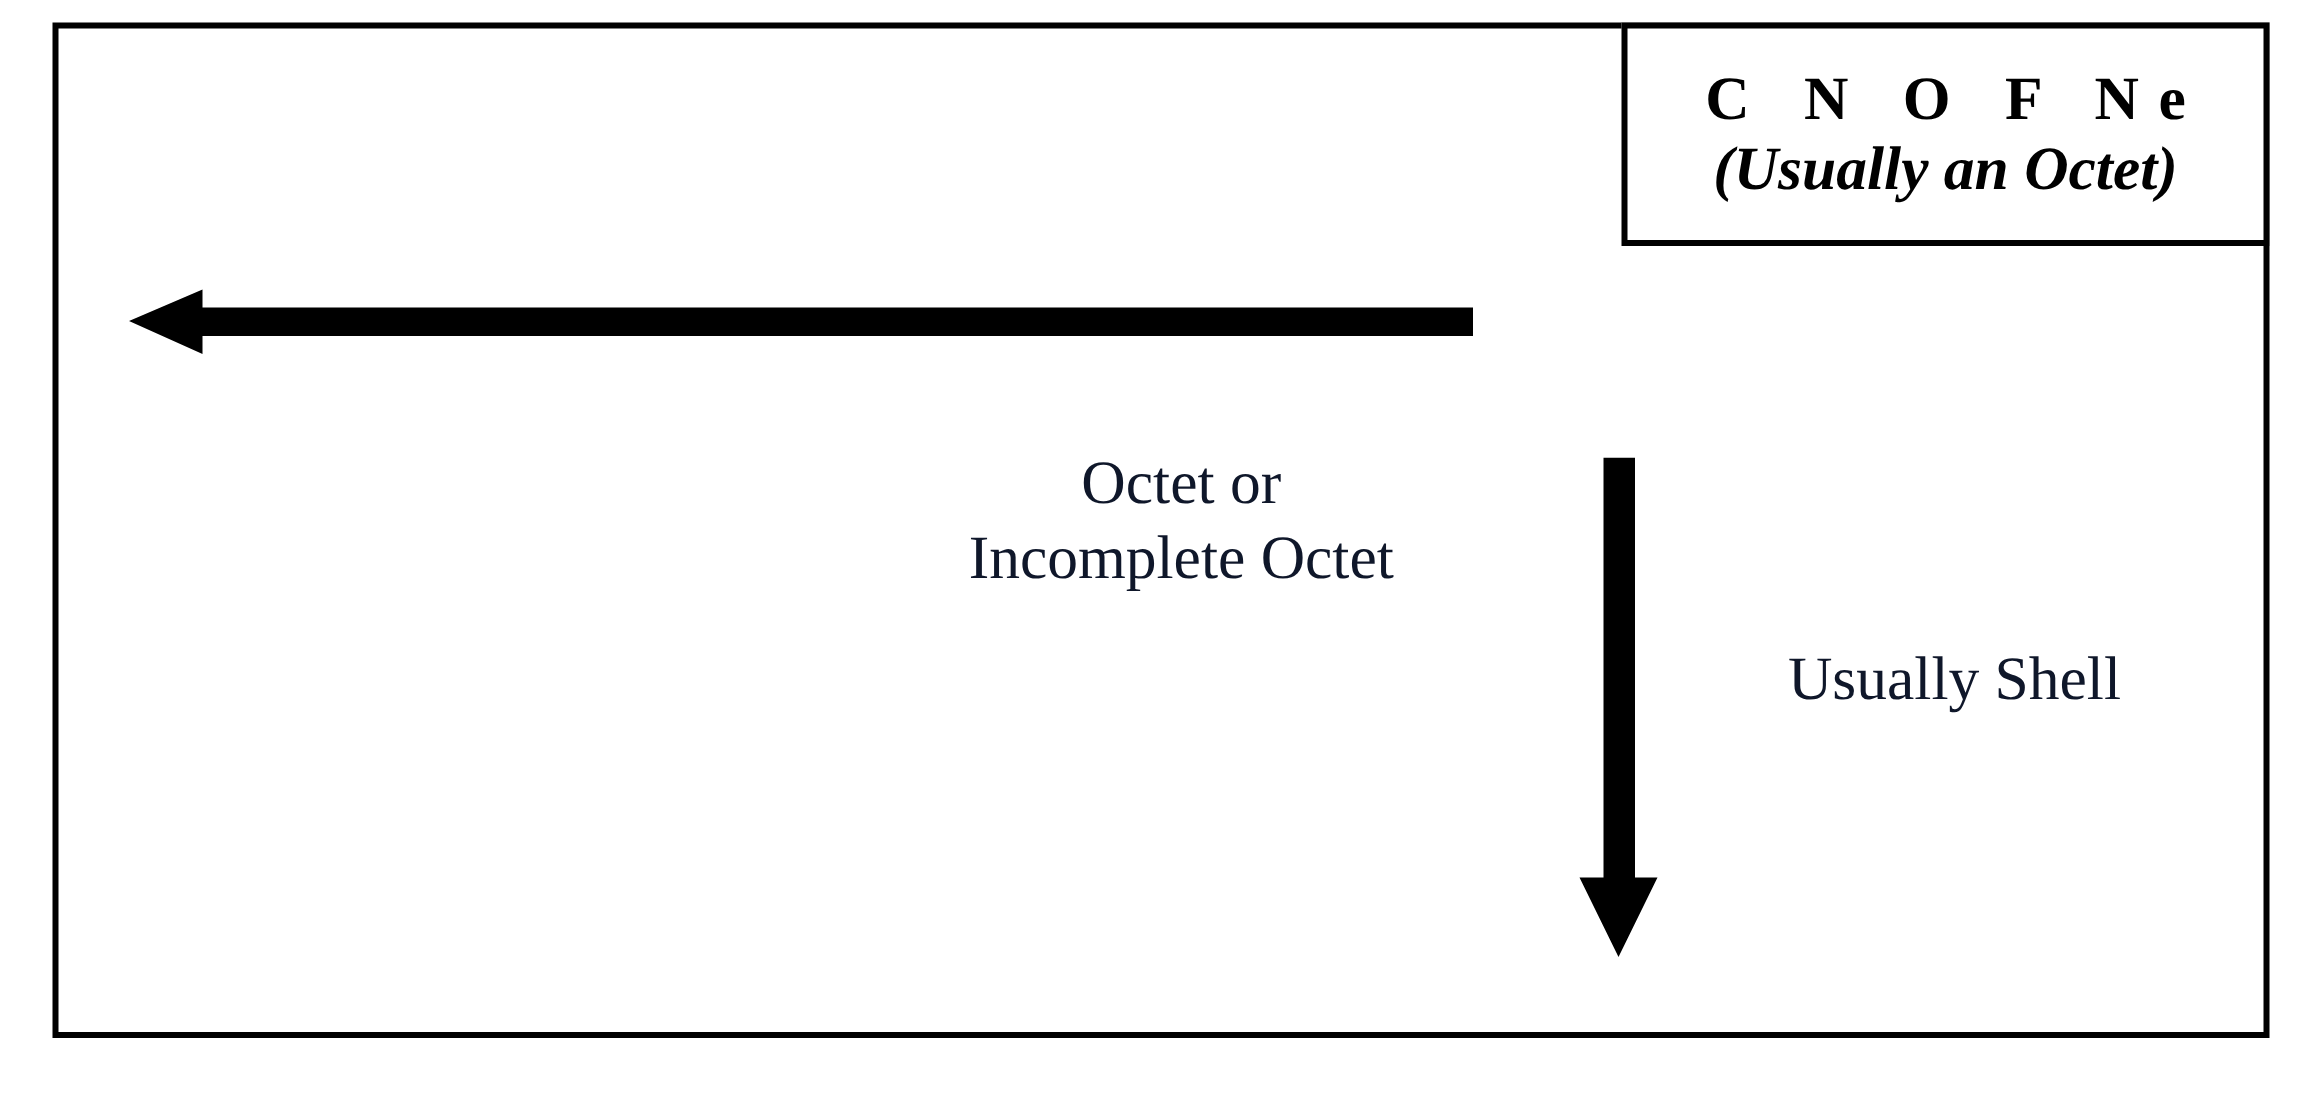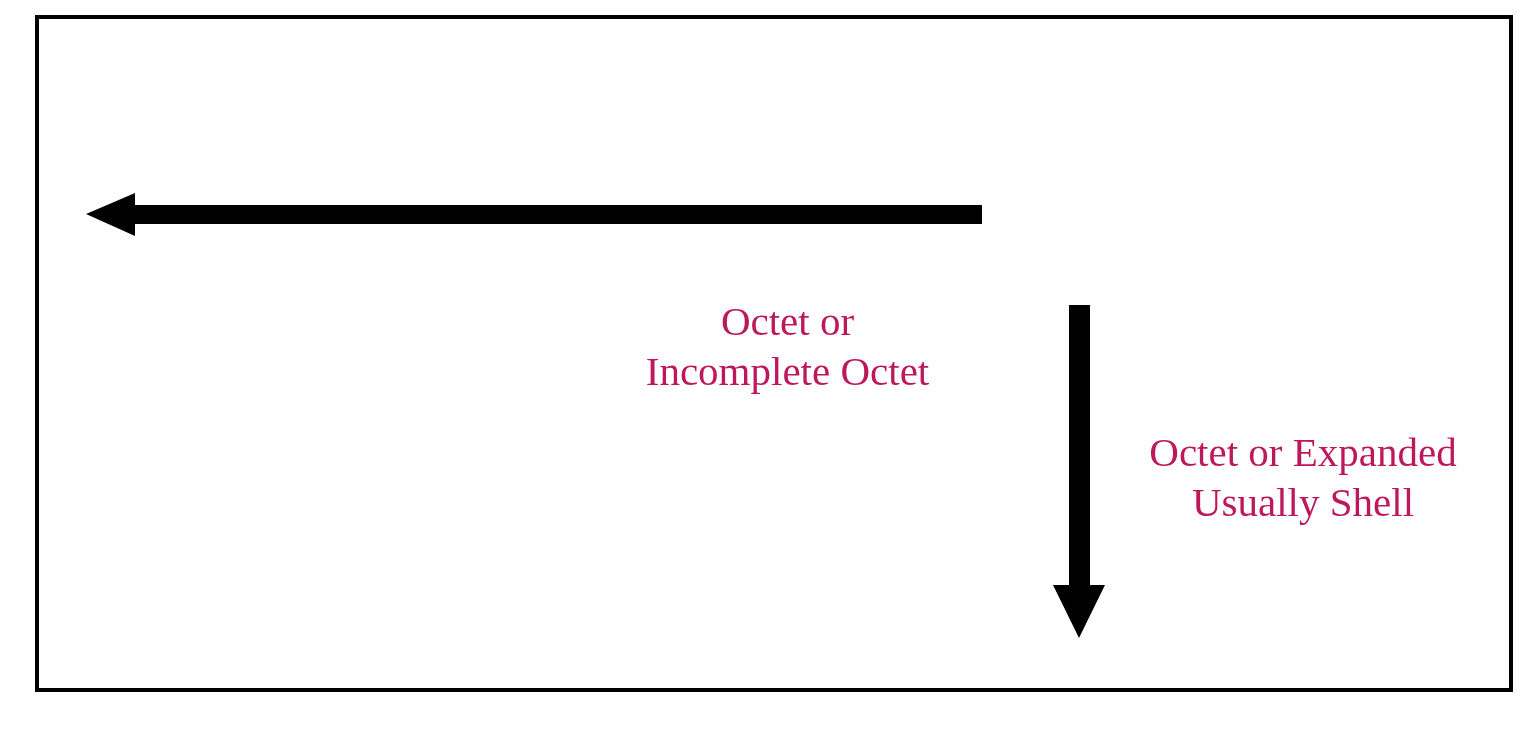--- a/index.html
+++ b/index.html
@@ -84,21 +84,21 @@
     height: 333px;
   }
 
   
   .diagram-label {
     position: absolute;
     font-size: 41px;
     line-height: 1.22;
     text-align: center;
     white-space: nowrap;
-    color: #be185d;
+    color: #0f172a;
   }
   #label-octet-incomplete {
     left: 595px;
     top: 296px;
     width: 385px;
   }
   #label-octet-expanded {
     left: 1108px;
     top: 427px;
     width: 390px;
@@ -107,32 +107,35 @@
     display: block;
   }
 </style>
 </head>
 <body>
 
 <div id="canvas">
 
   <div id="outer-frame"></div>
 
+  <div id="legend-box">
+    <div id="legend-elements">C N O F Ne</div>
+    <div id="legend-subtitle">(Usually an Octet)</div>
+  </div>
 
   <svg id="arrow-left" viewBox="0 0 896 52">
     <polygon points="0,26 49,5 49,17 896,17 896,36 49,36 49,48" fill="#000000"></polygon>
   </svg>
 
   <svg id="arrow-down" viewBox="0 0 60 333">
     <polygon points="30,333 4,280 20,280 20,0 41,0 41,280 56,280" fill="#000000"></polygon>
   </svg>
 
   <div id="label-octet-incomplete" class="diagram-label">
     <span class="label-line">Octet or</span>
     <span class="label-line">Incomplete Octet</span>
   </div>
 
   <div id="label-octet-expanded" class="diagram-label">
-    <span class="label-line">Octet or Expanded</span>
     <span class="label-line">Usually Shell</span>
   </div>
 
 </div>
 
 </body></html>

